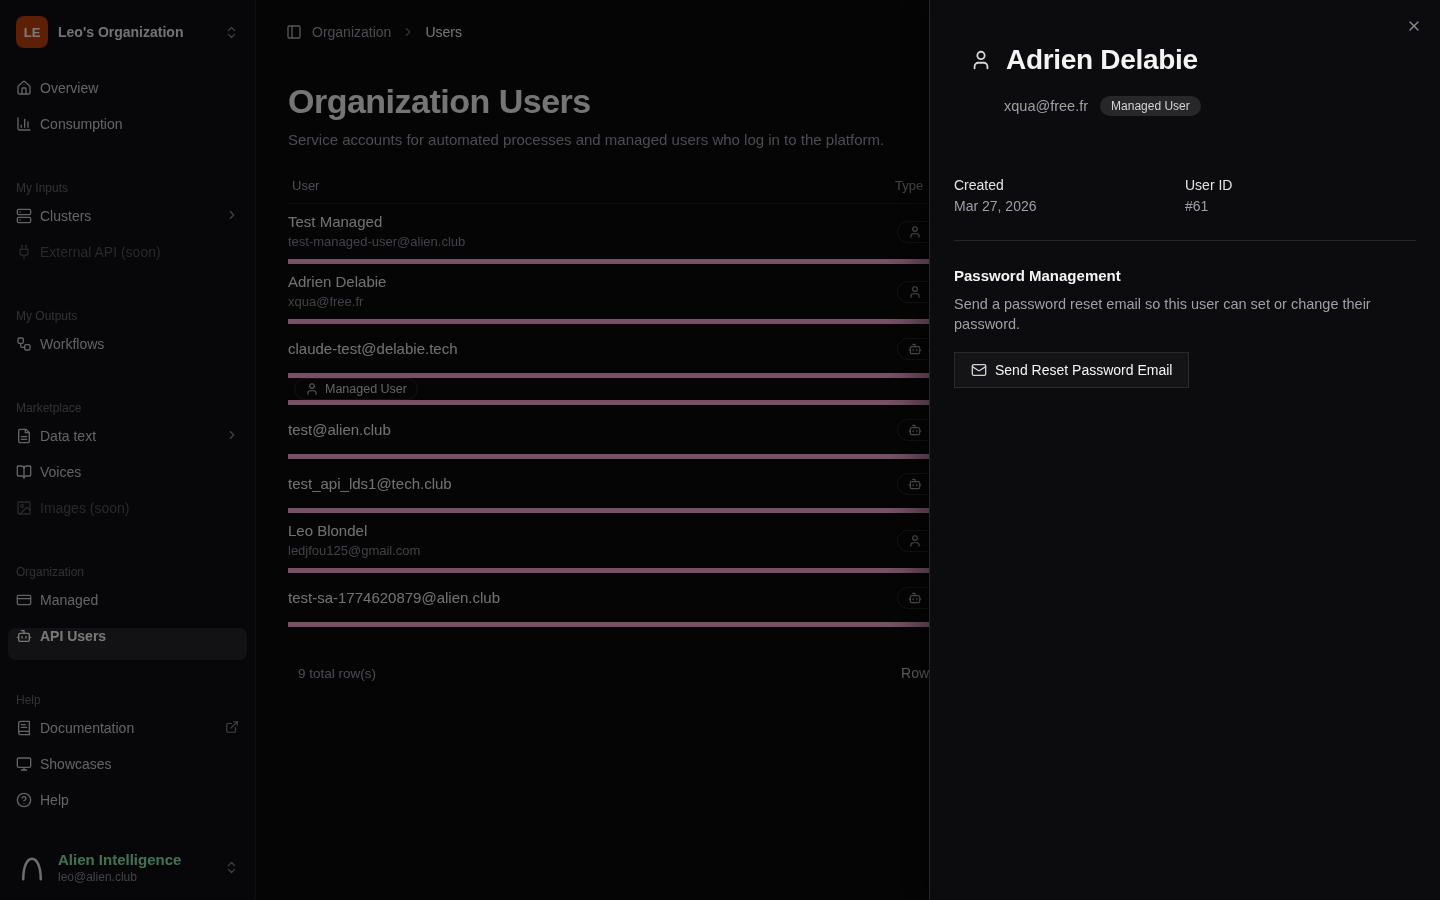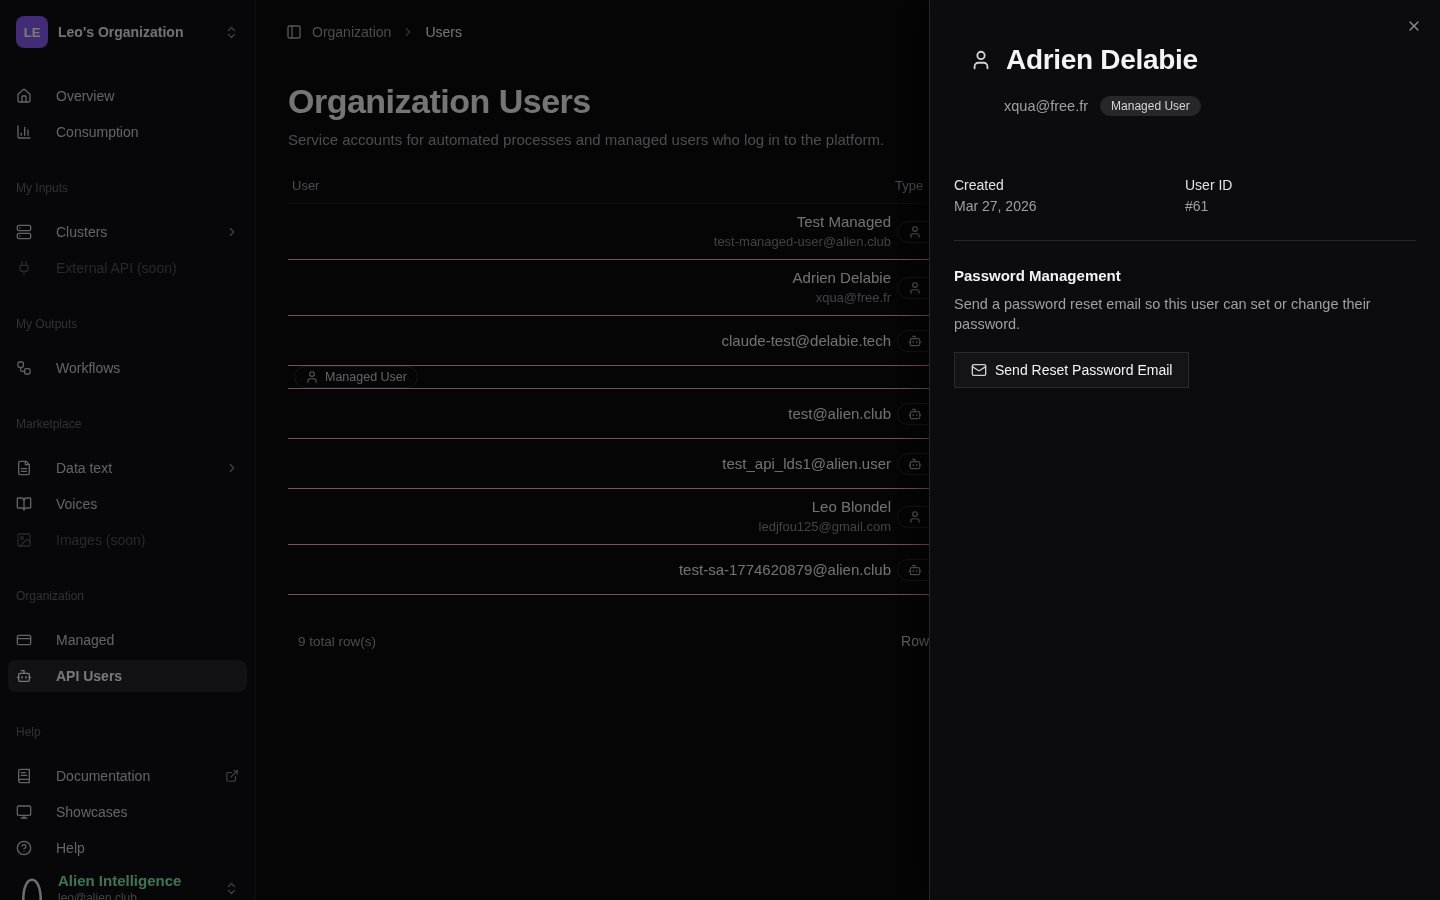--- a/index.html
+++ b/index.html
@@ -30,24 +30,24 @@
   .sb-avatar {
     width: 32px; height: 32px; border-radius: 8px;
     background: #3f9e71; color: #ffffff;
     display: flex; align-items: center; justify-content: center;
     font-size: 13px; font-weight: 700;
   }
   .sb-org-name { flex: 1; font-size: 14px; font-weight: 600; color: #ececf0; white-space: nowrap; }
   .trail-icon { color: #8a8a93; }
   .sb-nav { margin-top: 24px; display: flex; flex-direction: column; gap: 4px; }
   .sb-group { margin-top: 28px; }
-  .sb-group .items { display: flex; flex-direction: column; gap: 4px; margin-top: 16px; }
+  .sb-group .items { display: flex; flex-direction: column; gap: 4px; margin-top: 8px; }
   .sb-label { height: 24px; display: flex; align-items: center; padding: 0 8px; font-size: 12px; color: #68686f; }
   .sb-item {
-    height: 32px; display: flex; align-items: center; gap: 24px;
+    height: 32px; display: flex; gap: 8px;
     padding: 0 8px; border-radius: 8px;
     font-size: 14px; color: #cfcfd6; cursor: pointer; white-space: nowrap;
   }
   .sb-item svg { flex: none; }
   .sb-item .lbl { flex: 1; overflow: hidden; }
   .sb-item.active { background: #27272a; color: #fafafa; font-weight: 600; }
   .sb-item.disabled { color: #55555e; cursor: default; }
   .sb-footer {
     margin-top: auto;
     display: flex; align-items: center; gap: 10px;
@@ -67,21 +67,21 @@
   .crumb-sep { color: #6b6b74; display: flex; }
 
   .content { padding: 18px 32px 0; }
   .page-title { font-size: 34px; font-weight: 700; letter-spacing: -0.5px; color: #f4f4f5; }
   .page-sub { margin-top: 10px; font-size: 15px; color: #9f9fa8; }
 
   .users-table { margin-top: 20px; }
   .t-head, .t-row { display: grid; grid-template-columns: 1fr 517px; align-items: center; }
   .t-head { height: 36px; border-bottom: 1px solid #202024; }
   .t-head .th { font-size: 13px; color: #9f9fa8; padding-left: 4px; }
-  .t-row { border-bottom: 1px solid #f9a8d4; cursor: pointer; text-align: right; }
+  .t-row { border-bottom: 5px solid #f9a8d4; cursor: pointer; }
   .t-row .cell-user { padding: 8px 0; }
   .t-row.single .cell-user { padding: 15px 0; }
   .u-name { font-size: 15px; color: #ececf0; line-height: 20px; }
   .u-email { font-size: 13px; color: #8a8a93; line-height: 19px; }
   .u-primary { font-size: 15px; color: #ececf0; line-height: 19px; }
   .cell-type { display: flex; }
   .type-badge {
     display: inline-flex; align-items: center; gap: 6px;
     border: 1px solid #2a2a2e; border-radius: 999px;
     padding: 3px 10px; margin-left: 6px;
@@ -127,21 +127,21 @@
   .reset-btn svg { color: #cfcfd6; }
 </style>
 </head>
 <body>
 
 <div class="app">
 
   <aside class="sidebar">
 
     <div class="sb-org">
-      <div class="sb-avatar" style="background: #8b5cf6;">LE</div>
+      <div class="sb-avatar" style="background: #c2410c;">LE</div>
       <div class="sb-org-name">Leo's Organization</div>
       <span class="trail-icon">
         <svg width="15" height="15" viewBox="0 0 24 24" fill="none" stroke="currentColor" stroke-width="2" stroke-linecap="round" stroke-linejoin="round">
             <path d="m7 15 5 5 5-5"></path>
             <path d="m7 9 5-5 5 5"></path>
           </svg>
       </span>
     </div>
 
     <nav class="sb-nav">
@@ -451,21 +451,21 @@
                   <path d="M15 13v2"></path>
                   <path d="M9 13v2"></path>
                 </svg>
               <span>Service Account</span>
             </span>
           </div>
         </div>
 
         <div class="t-row single">
           <div class="cell-user">
-            <div class="u-primary">test_api_lds1@alien.user</div>
+            <div class="u-primary">test_api_lds1@tech.club</div>
           </div>
           <div class="cell-type">
             <span class="type-badge">
               <svg width="14" height="14" viewBox="0 0 24 24" fill="none" stroke="currentColor" stroke-width="2" stroke-linecap="round" stroke-linejoin="round">
                   <path d="M12 8V4H8"></path>
                   <rect x="4" y="8" width="16" height="12" rx="2"></rect>
                   <path d="M2 14h2"></path>
                   <path d="M20 14h2"></path>
                   <path d="M15 13v2"></path>
                   <path d="M9 13v2"></path>

